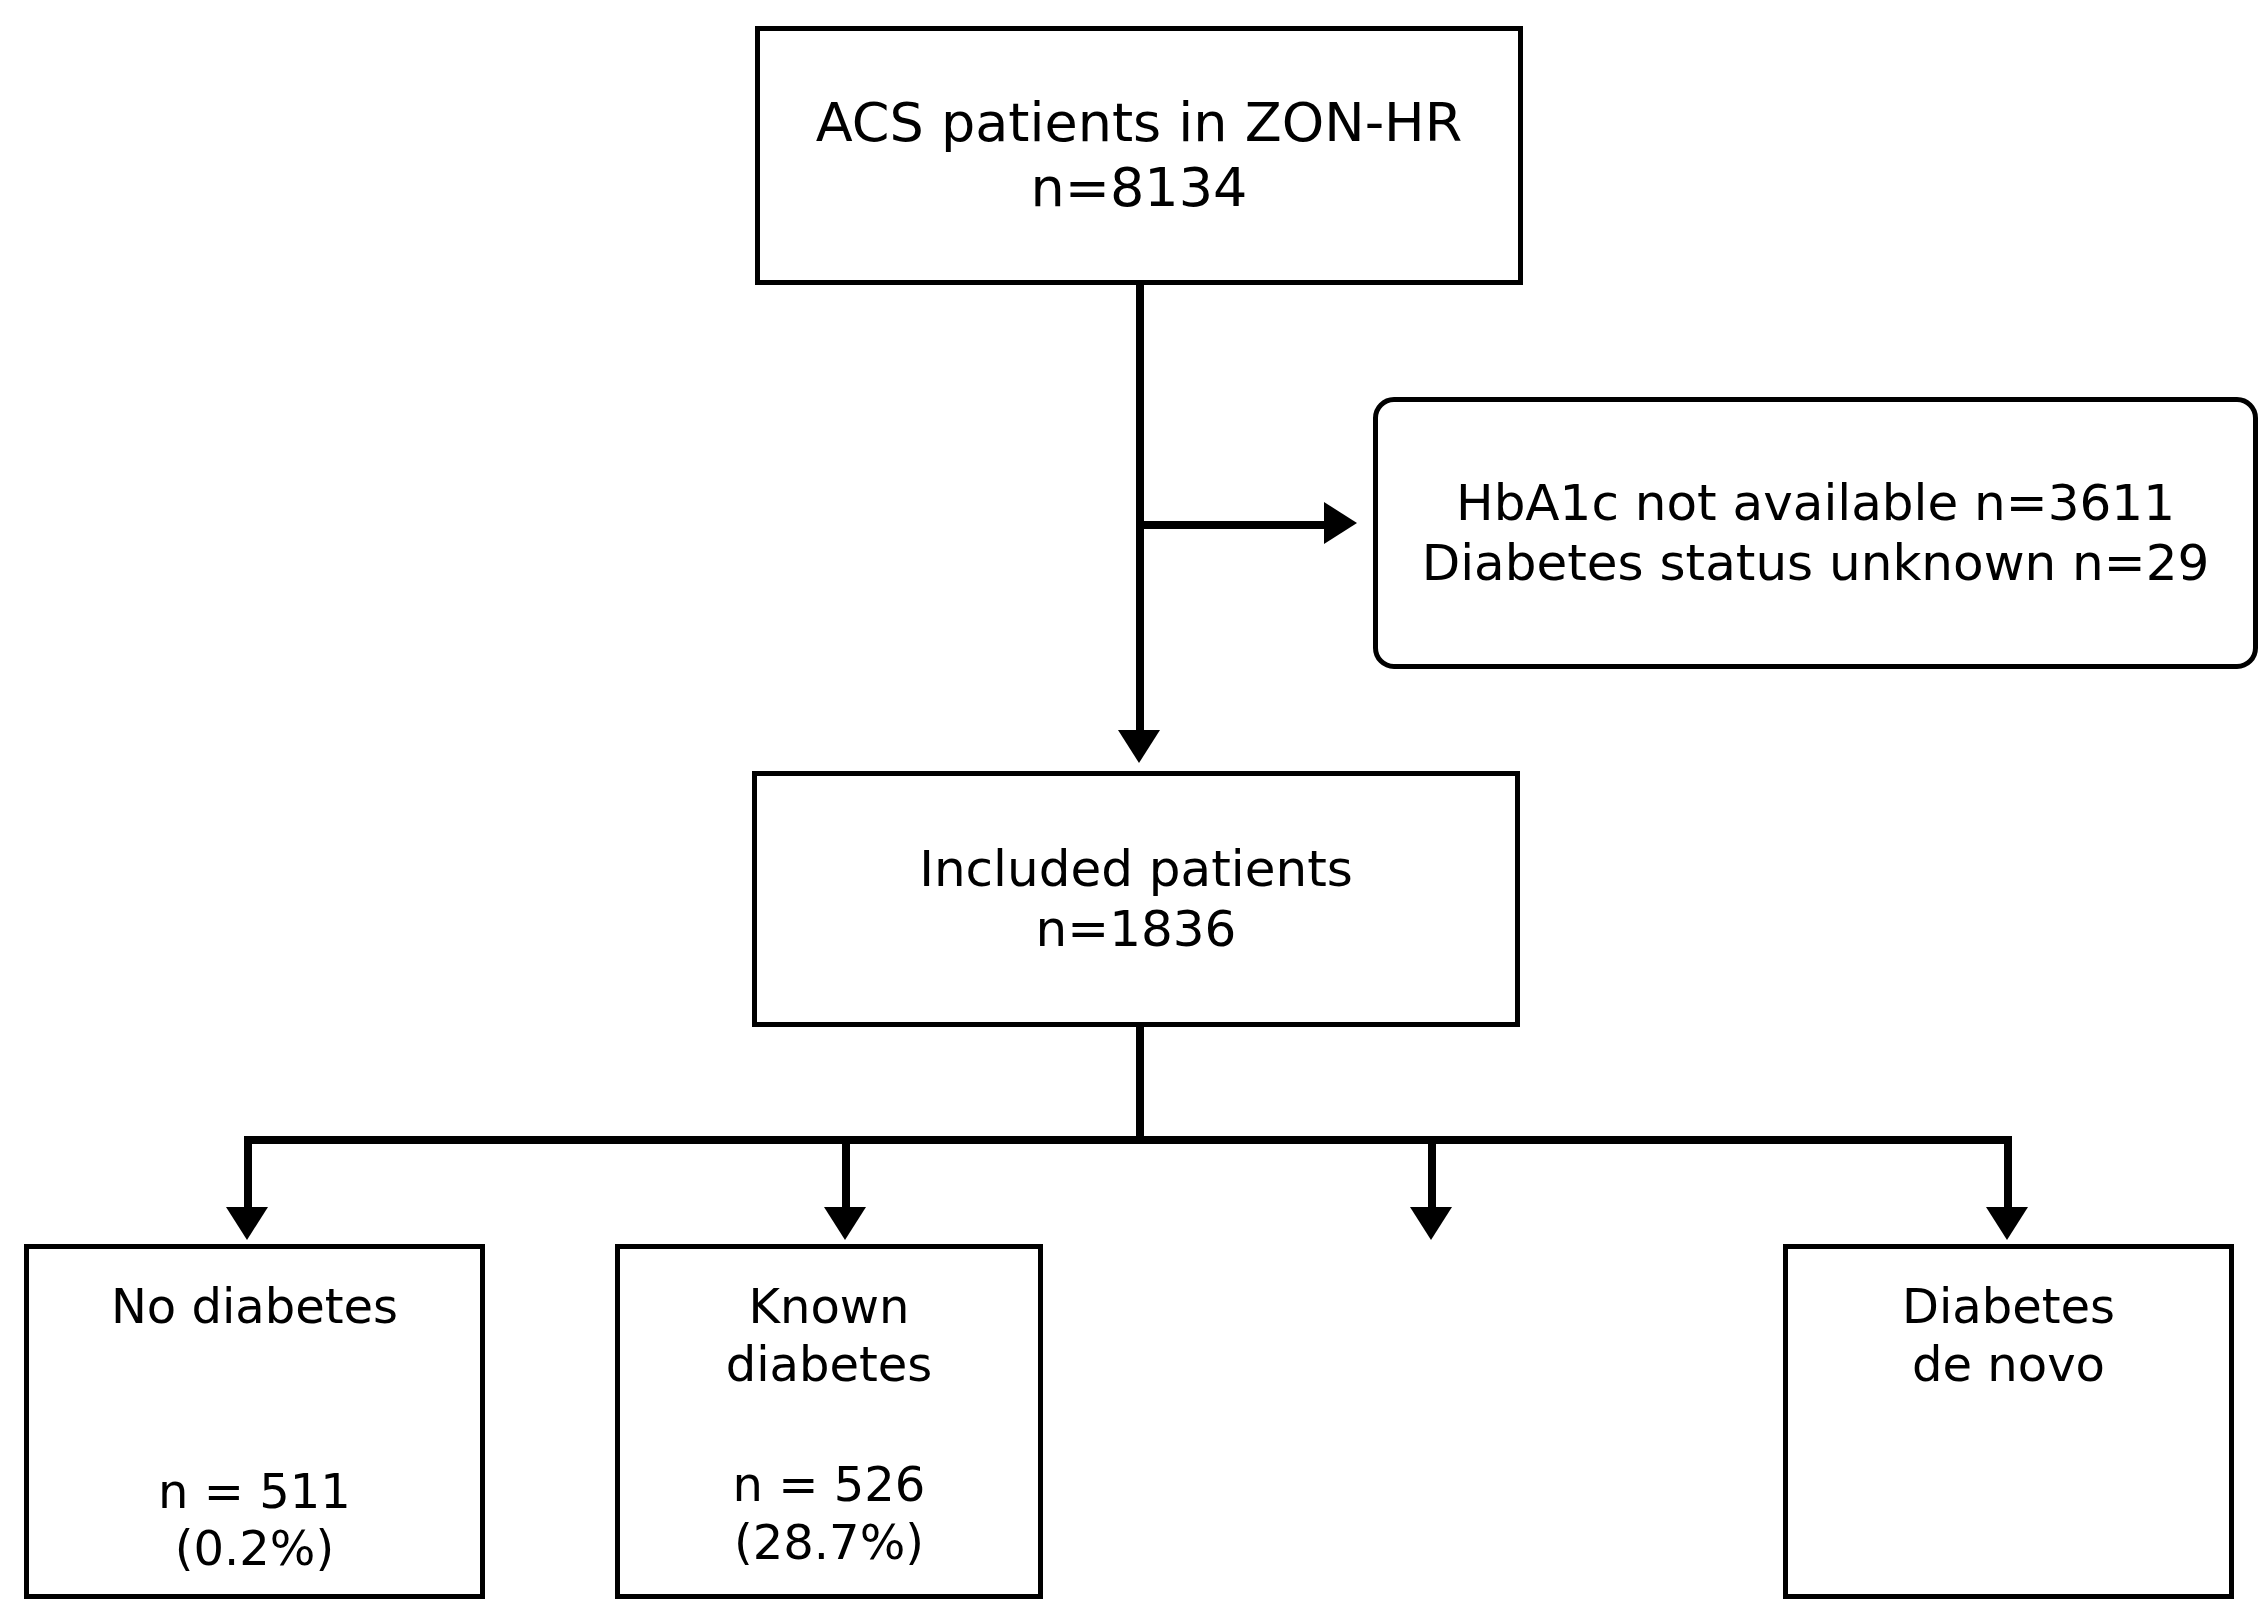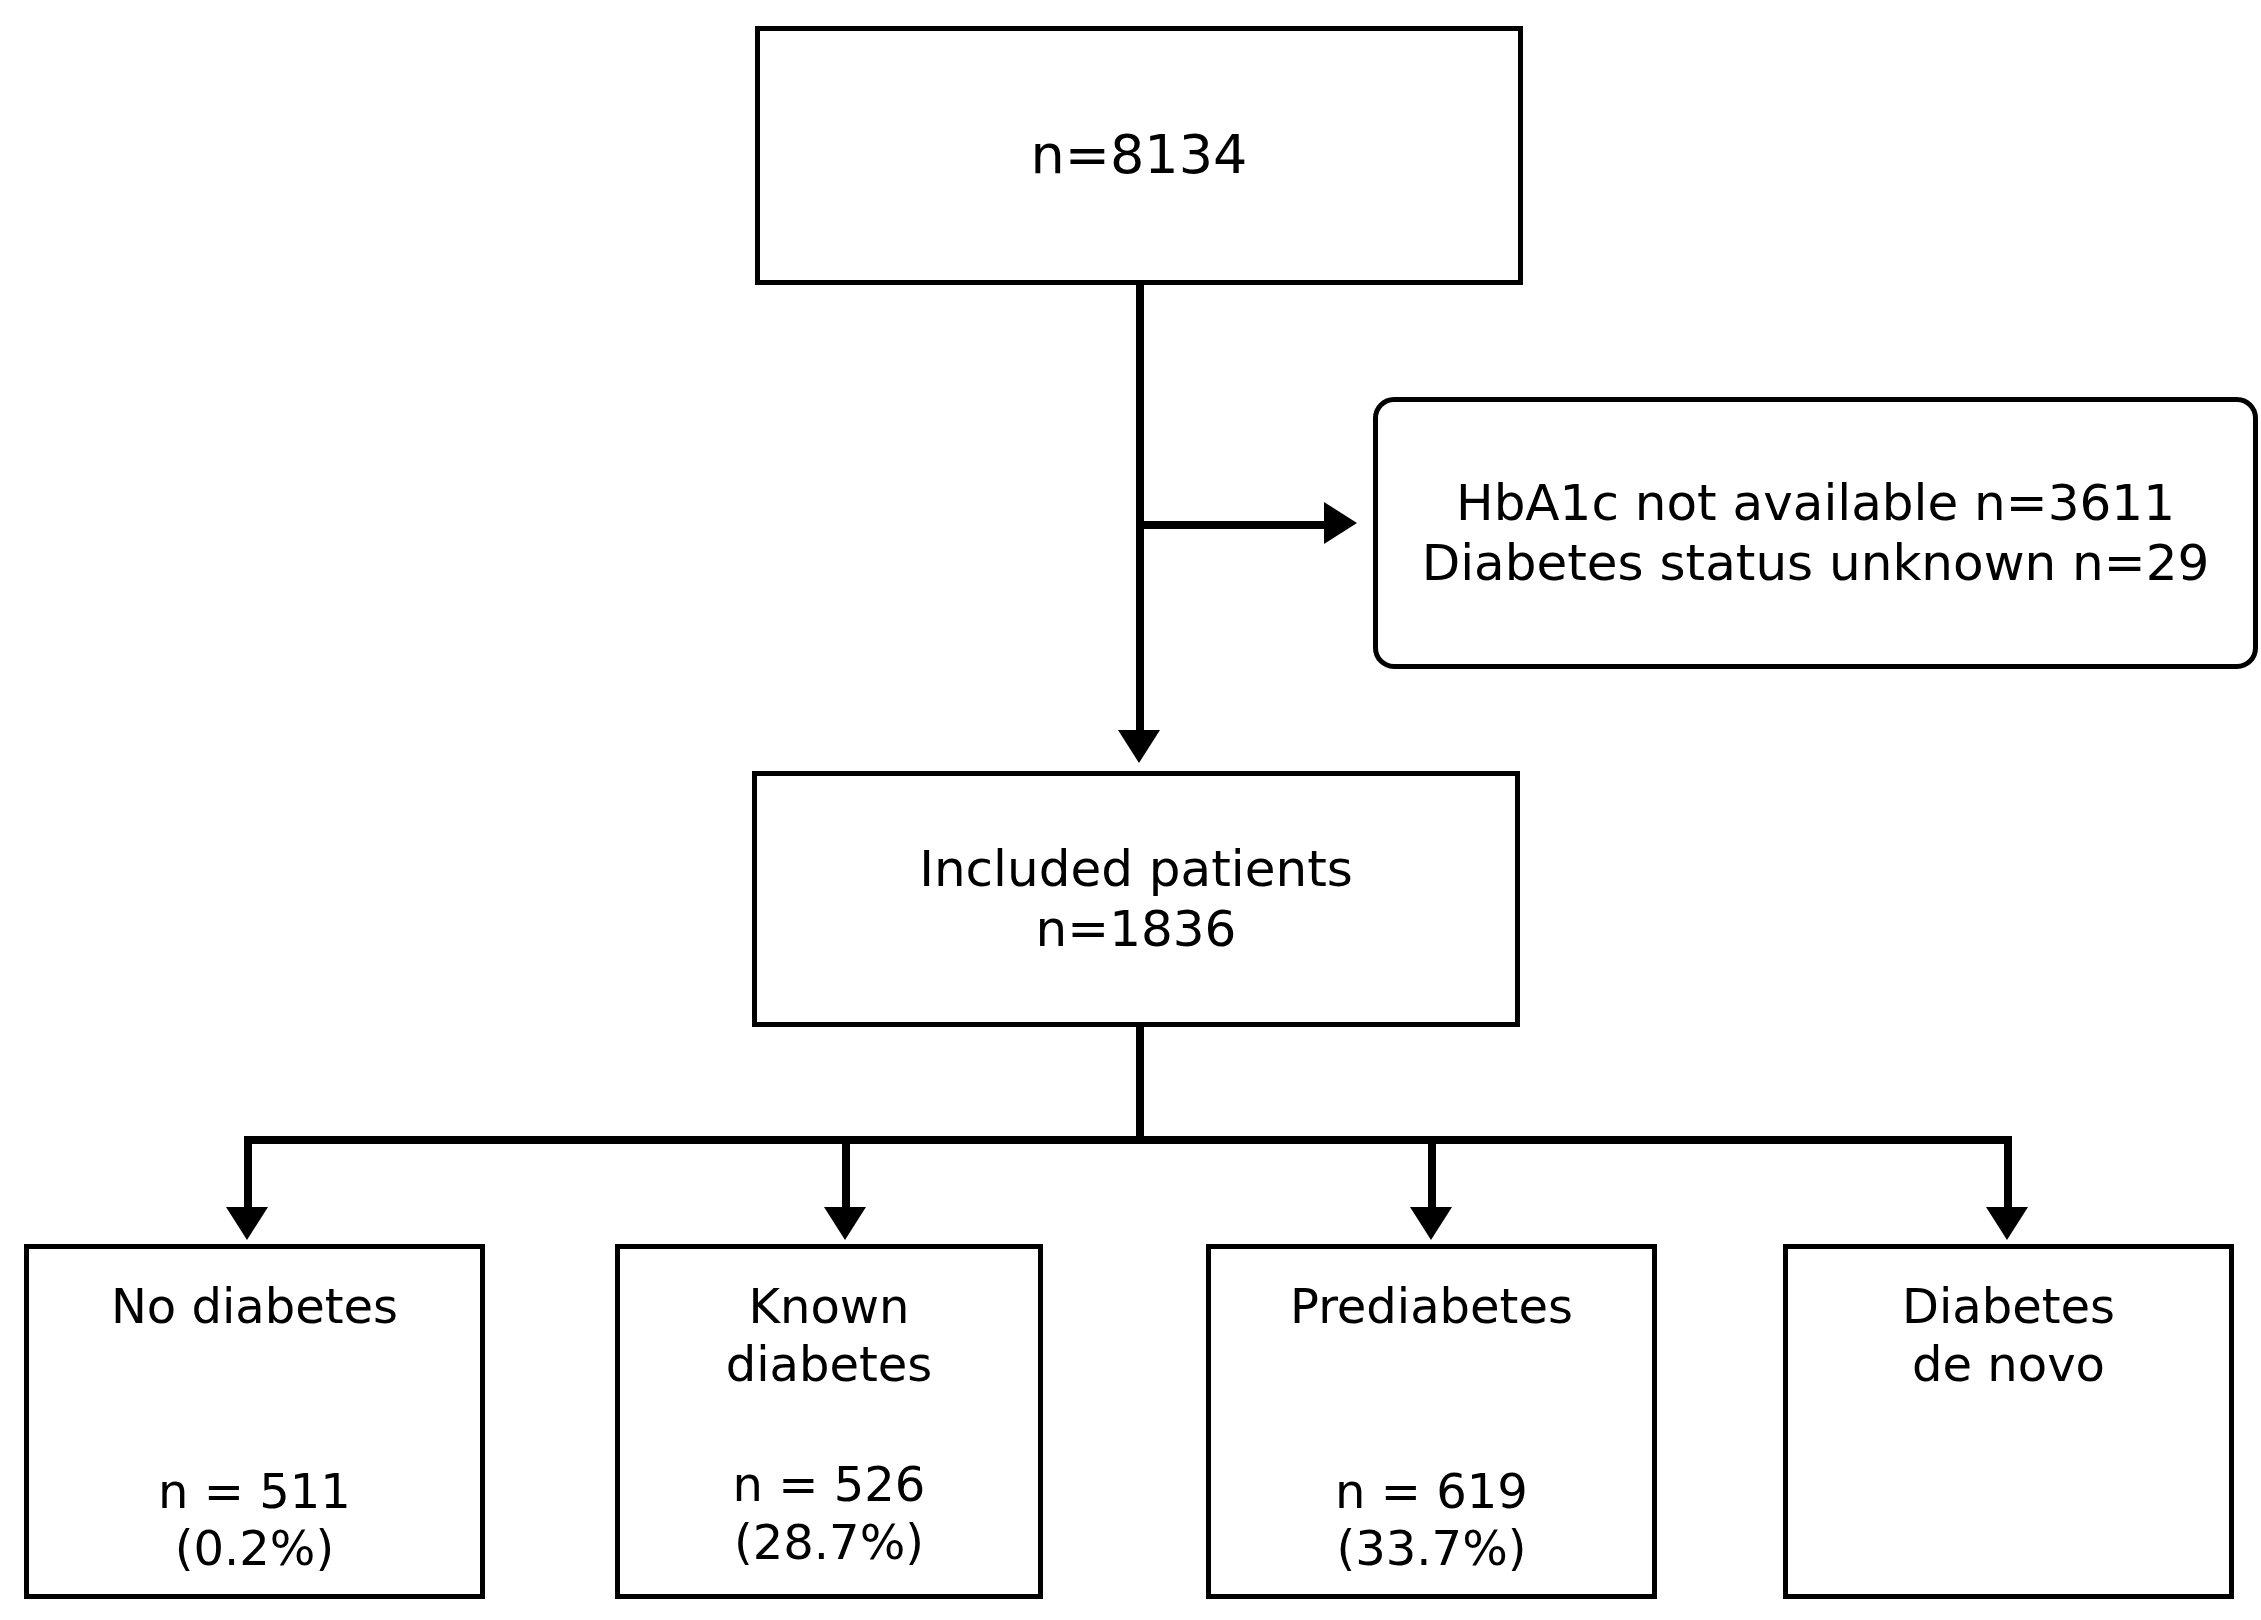--- a/index.html
+++ b/index.html
@@ -119,20 +119,21 @@
   #leaf-head-3 { left: 1410px; }
   #leaf-stem-4 { left: 2004px; }
   #leaf-head-4 { left: 1986px; }
 </style>
 </head>
 <body>
 
 <div id="canvas">
 
   <div class="node" id="node-source">
+    <span class="line">ACS patients in ZON-HR</span>
     <span class="line">n=8134</span>
   </div>
 
   <div class="node" id="node-excluded">
     <span class="line">HbA1c not available n=3611</span>
     <span class="line">Diabetes status unknown n=29</span>
   </div>
 
   <div class="node" id="node-included">
     <span class="line">Included patients</span>
@@ -153,29 +154,20 @@
     <div class="title-block">
       <span class="line">Known</span>
       <span class="line">diabetes</span>
     </div>
     <div class="stat-block">
       <span class="line">n = 526</span>
       <span class="line">(28.7%)</span>
     </div>
   </div>
 
-  <div class="node leaf one-line" id="node-prediabetes">
-    <div class="title-block">
-      <span class="line">Prediabetes</span>
-    </div>
-    <div class="stat-block">
-      <span class="line">n = 619</span>
-      <span class="line">(33.7%)</span>
-    </div>
-  </div>
 
   <div class="node leaf" id="node-diabetes-de-novo">
     <div class="title-block">
       <span class="line">Diabetes</span>
       <span class="line">de novo</span>
     </div>
   </div>
 
   <div class="conn v-line" id="stem-main"></div>
   <div class="arrow-down" id="stem-main-head"></div>

